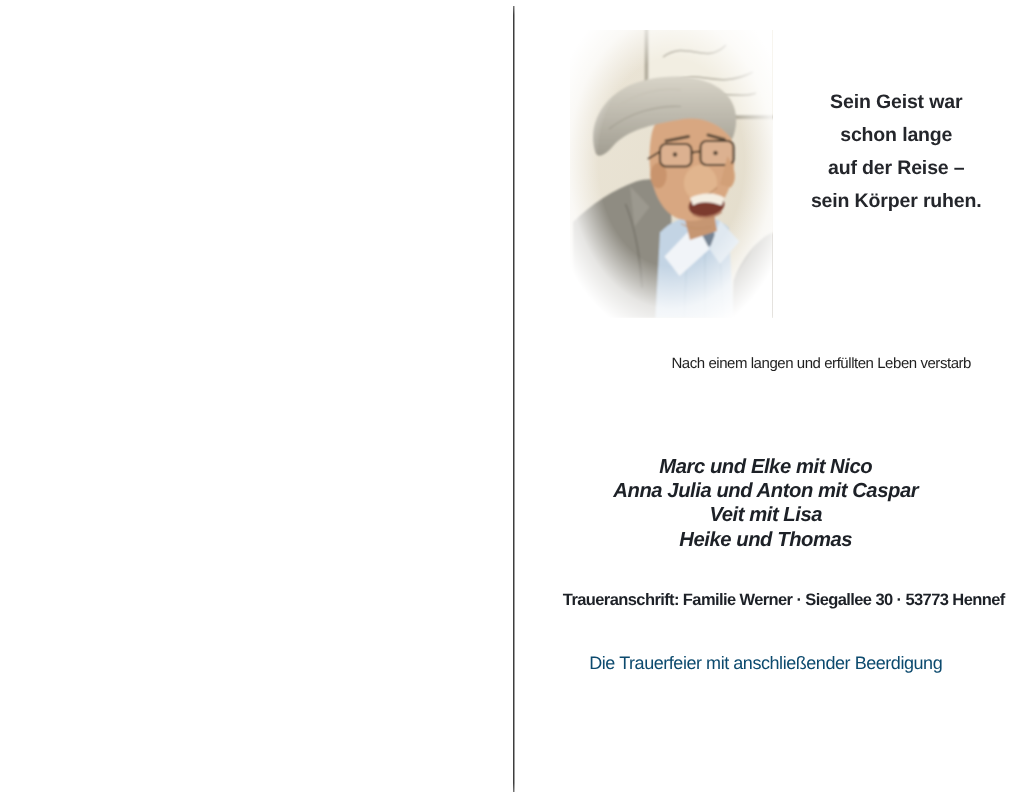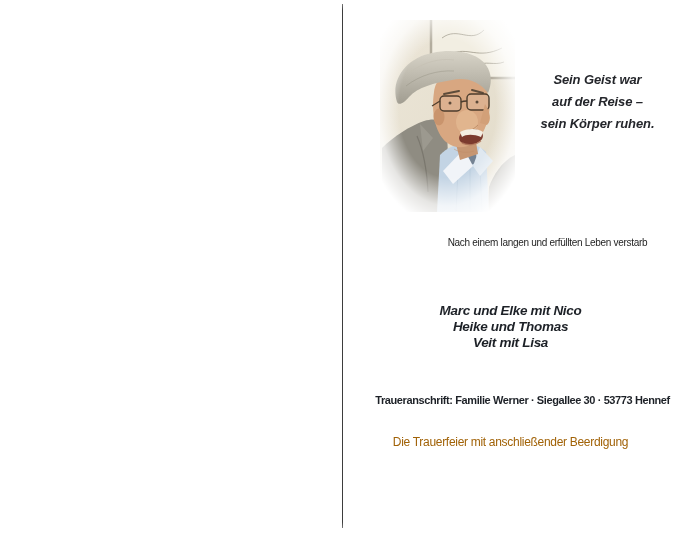--- a/index.html
+++ b/index.html
@@ -30,25 +30,23 @@
   }
   .photo svg{display:block;}
   
   .quote{
     position:absolute;
     left:173px;top:57px;
     width:165px;
     text-align:center;
     font-size:13px;
     font-weight:bold;
-    font-style:italic;
     line-height:22px;
     letter-spacing:-0.1px;
     color:#24262b;
-    margin-top:12px;
   }
   
   .col{
     position:absolute;
     left:0;width:337px;
     text-align:center;
   }
   .intro{
     top:234px;
     font-size:10px;
@@ -81,21 +79,21 @@
     letter-spacing:-0.4px;
     line-height:14px;
     color:#1d2127;
     padding-left:12px;
   }
   .funeral{
     top:434px;
     font-size:12px;
     letter-spacing:-0.3px;
     line-height:17.4px;
-    color:#a16207;
+    color:#0c4a6e;
   }
 </style>
 </head>
 <body>
 
 <div class="page">
 
   <div class="fold-line"></div>
 
   <div class="right-half">
@@ -173,31 +171,33 @@
           <path d="M82,123 C88,126 96,125 101,121" stroke="#b2785c" stroke-width="1.5" fill="none" opacity="0.8"></path>
           <path d="M74,129 C80,133 88,133 94,131" stroke="#bd8c66" stroke-width="0.8" fill="none" opacity="0.6"></path>
         </g>
 
         <rect width="135" height="192" fill="url(#vig)"></rect>
       </svg>
     </div>
 
     <div class="quote">
       <div>Sein Geist war</div>
+      <div>schon lange</div>
       <div>auf der Reise –</div>
       <div>sein Körper ruhen.</div>
     </div>
 
     <div class="col intro">Nach einem langen und erfüllten Leben verstarb</div>
 
 
     <div class="col family">
       <div>Marc und Elke mit Nico</div>
+      <div>Anna Julia und Anton mit Caspar</div>
+      <div>Veit mit Lisa</div>
       <div>Heike und Thomas</div>
-      <div>Veit mit Lisa</div>
     </div>
 
     <div class="col address">Traueranschrift: Familie Werner · Siegallee 30 · 53773 Hennef</div>
 
     <div class="col funeral">
       <div>Die Trauerfeier mit anschließender Beerdigung</div>
     </div>
 
   </div>
 </div>

